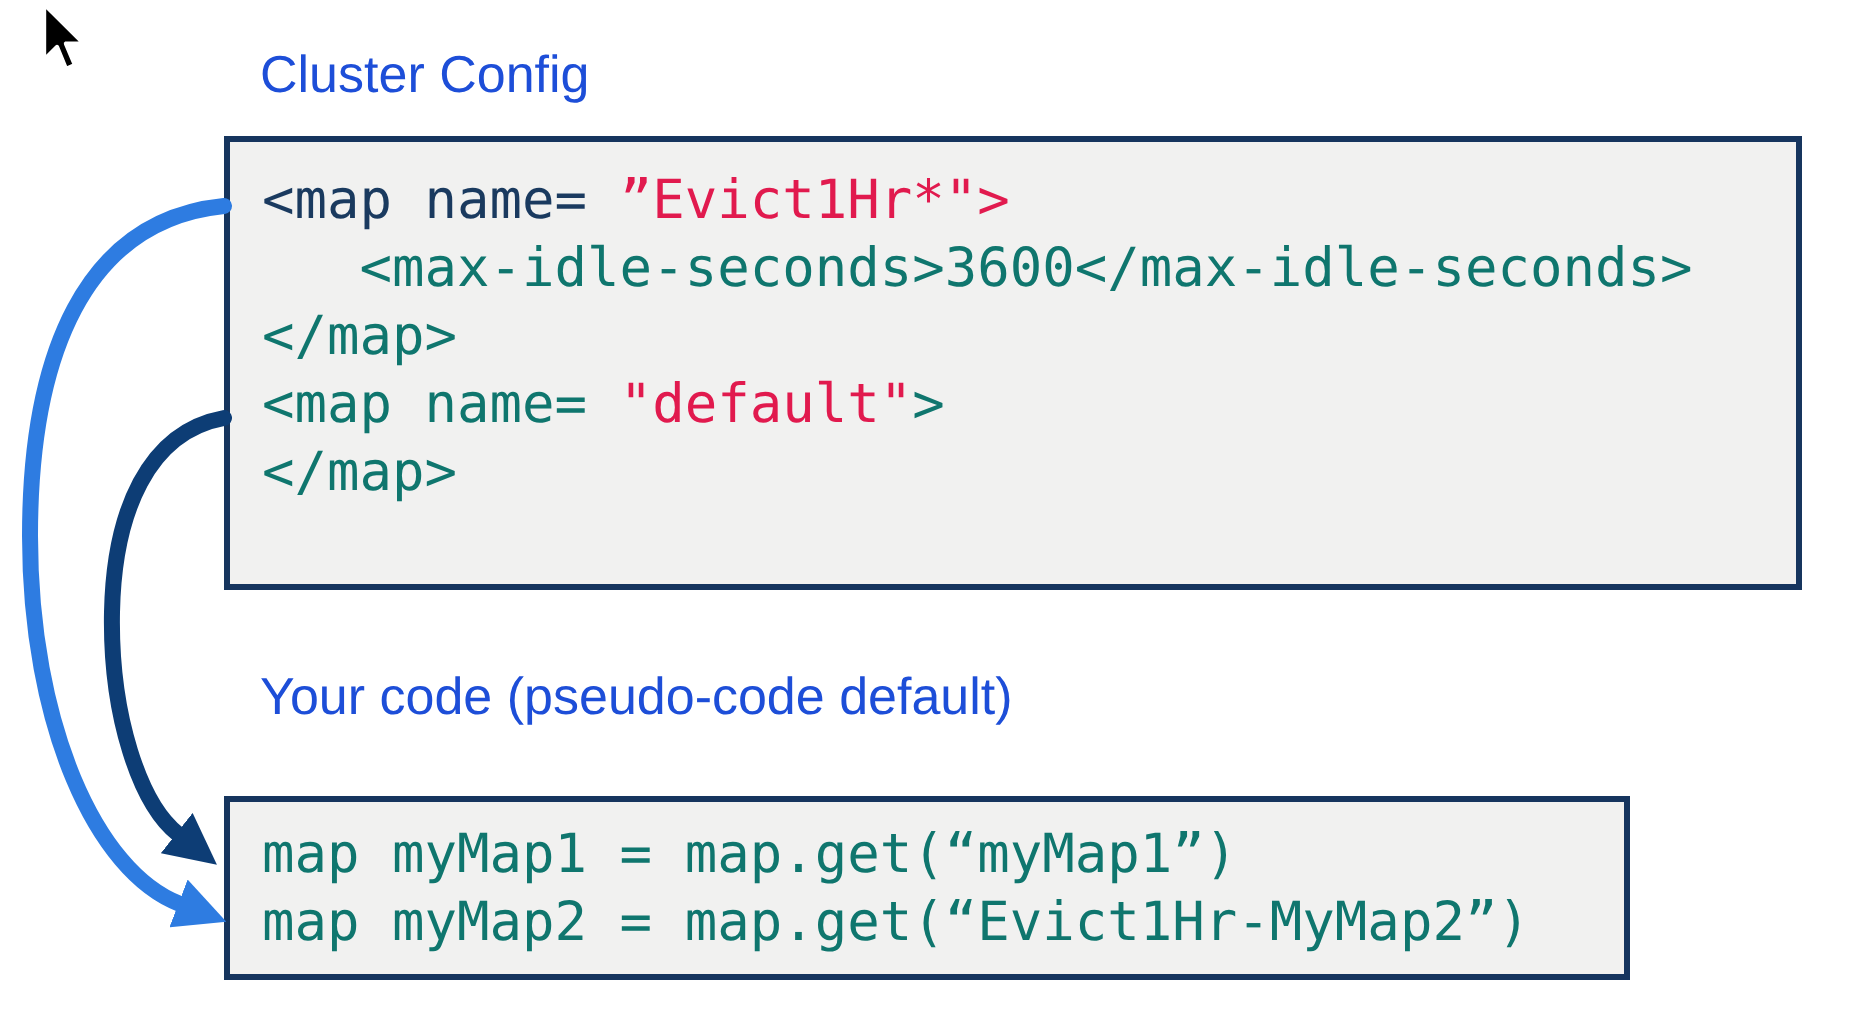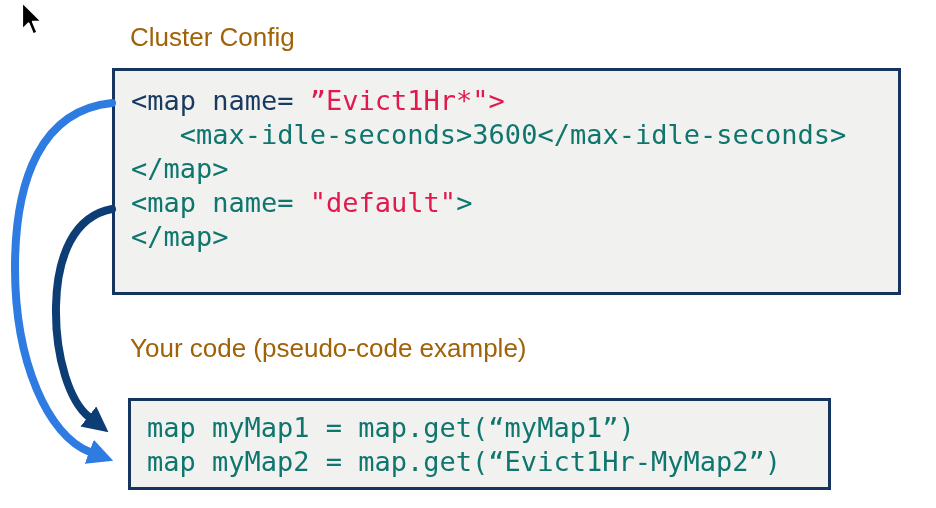--- a/index.html
+++ b/index.html
@@ -2,51 +2,51 @@
 <html><head>
 <meta charset="utf-8">
 <style>
   html,body{margin:0;padding:0;background:#fff;}
   .canvas{
     position:relative;width:936px;height:508px;background:#fff;overflow:hidden;
     font-family:"Liberation Sans",sans-serif;
   }
   .cursor{position:absolute;left:16px;top:0px;width:34px;height:42px;}
   .label{
-    position:absolute;color:#a16207;font-size:26px;letter-spacing:0px;
+    position:absolute;color:#1d4ed8;font-size:26px;letter-spacing:0px;
     font-family:"Liberation Sans",sans-serif;
   }
   .label-top{left:130px;top:22px;}
   .label-bottom{left:130px;top:333px;}
   .box{
     position:absolute;background:#f1f1f0;border:3px solid #16355e;
     box-sizing:border-box;
   }
   .box-top{left:112px;top:68px;width:789px;height:227px;padding:13px 0 0 16px;}
-  .box-bottom{left:128px;top:398px;width:703px;height:92px;padding:10px 0 0 16px;}
+  .box-bottom{left:112px;top:398px;width:703px;height:92px;padding:10px 0 0 16px;}
   .code-line{
     font-family:"DejaVu Sans Mono","Liberation Mono",monospace;
     font-size:27px;line-height:34px;white-space:pre;color:#0b0b0b;
   }
   .tok-navy{color:#1a3a5f;}
   .tok-red{color:#e11a4e;}
   .tok-black{color:#0f766e;}
   .arrow-layer{position:absolute;left:0;top:0;width:936px;height:508px;pointer-events:none;}
 </style>
 </head>
 <body>
 
 <div class="canvas">
 
   <svg class="cursor" viewBox="0 0 34 42">
     <path d="M6 2 L6 30 L12.5 23.5 L17 34.5 L21.5 32.5 L17 21.8 L26 21.8 Z" fill="#000" stroke="#fff" stroke-width="2.2" stroke-linejoin="round"></path>
   </svg>
 
   <div class="label label-top">Cluster Config</div>
-  <div class="label label-bottom">Your code (pseudo-code example)</div>
+  <div class="label label-bottom">Your code (pseudo-code default)</div>
 
   <div class="box box-top">
     <div class="code-line"><span class="tok-navy">&lt;map name= </span><span class="tok-red">”Evict1Hr*"&gt;</span></div>
     <div class="code-line"><span class="tok-black">   &lt;max-idle-seconds&gt;3600&lt;/max-idle-seconds&gt;</span></div>
     <div class="code-line"><span class="tok-black">&lt;/map&gt;</span></div>
     <div class="code-line"><span class="tok-black">&lt;map name= </span><span class="tok-red">"default"</span><span class="tok-black">&gt;</span></div>
     <div class="code-line"><span class="tok-black">&lt;/map&gt;</span></div>
   </div>
 
   <div class="box box-bottom">

